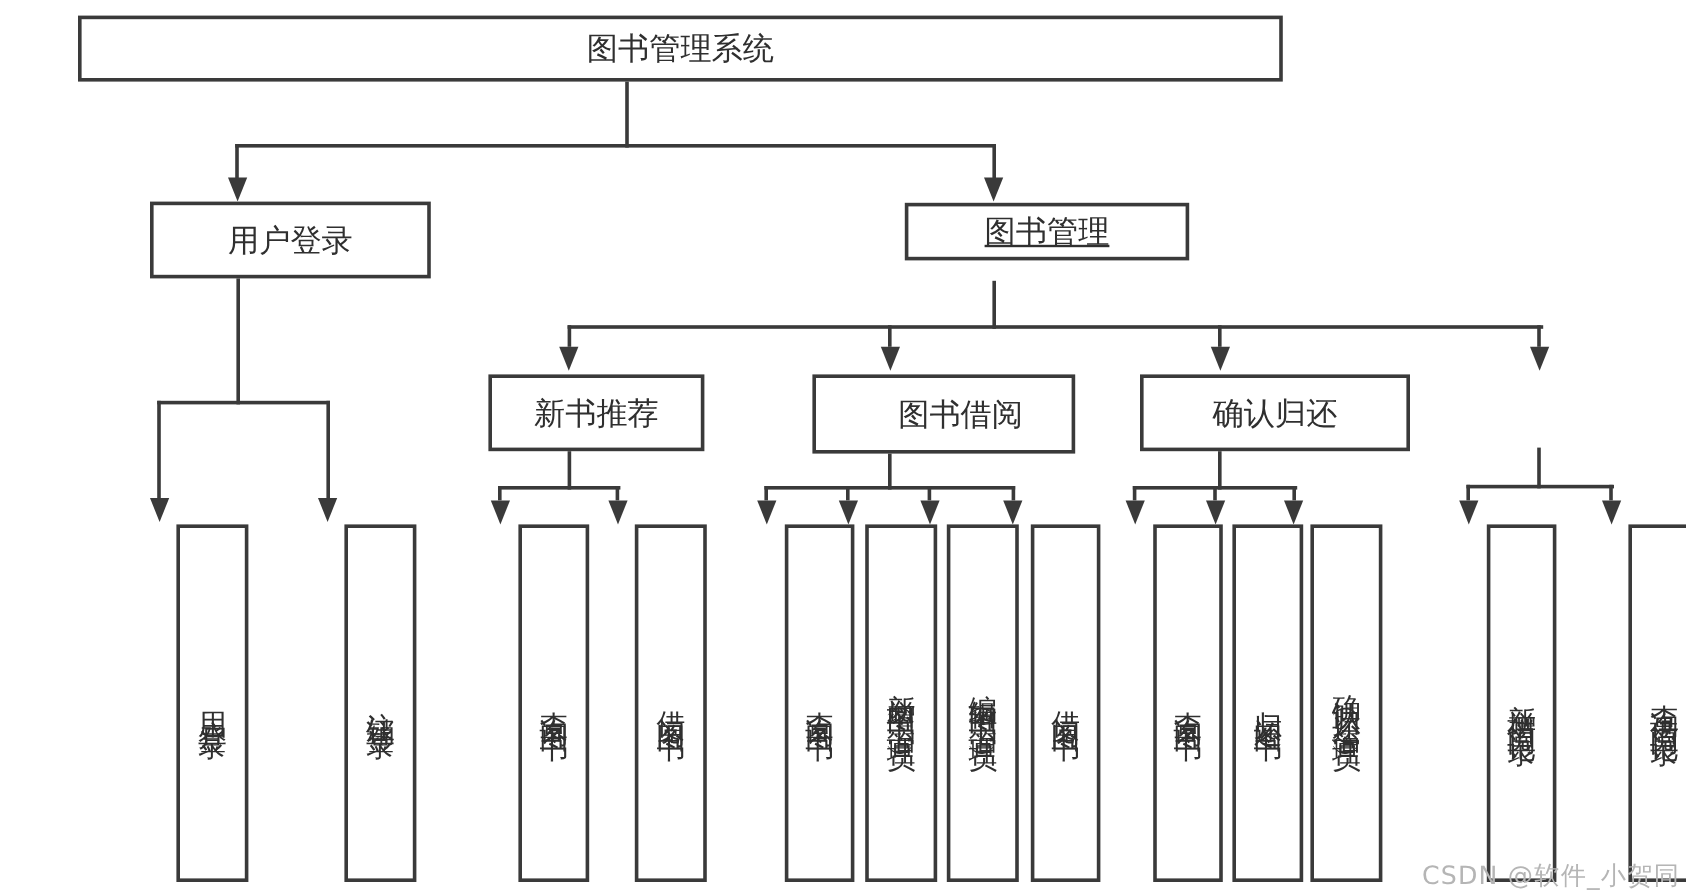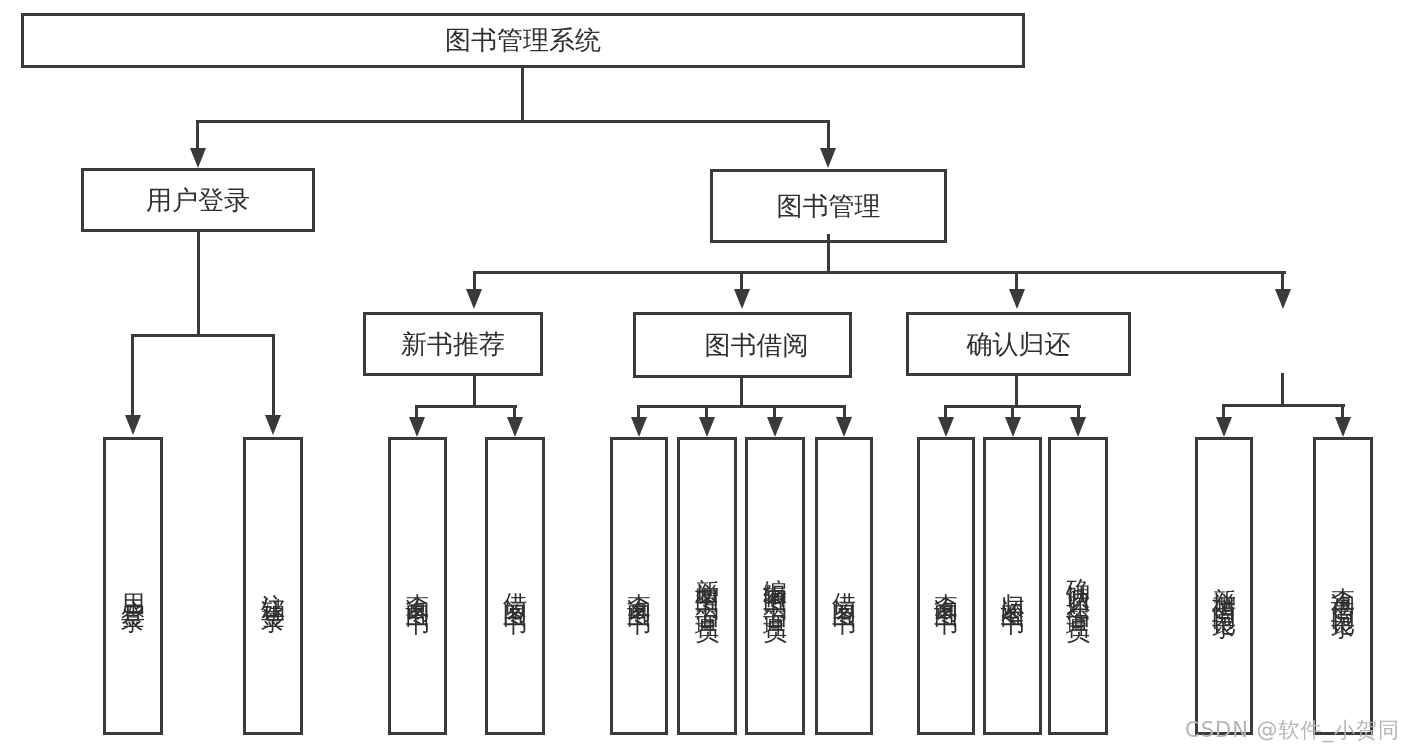--- a/index.html
+++ b/index.html
@@ -4,21 +4,21 @@
 <style>
   * { margin:0; padding:0; box-sizing:border-box; }
   html,body { background:#fff; }
   .canvas {
     position:relative; width:1405px; height:747px; background:var(--background,#fff);
     font-family:"DejaVu Sans", sans-serif; overflow:hidden;
   }
   .node {
     position:absolute; border:3px solid var(--line,#3a3a3a); background:#fff;
     display:flex; align-items:center; justify-content:center;
-    color:var(--text,#2f2f2f); font-size:26px; white-space:nowrap;
+    color:var(--text,#2f2f2f); font-size:26px; white-space:nowrap;margin-left:44px;
   }
   .vnode {
     writing-mode:vertical-rl; text-orientation:mixed;
     font-size:24px; letter-spacing:6px; white-space:normal;
     line-height:1;
   }
   .line { position:absolute; background:var(--line,#3a3a3a); }
   .arrow {
     position:absolute; width:0; height:0;
     border-left:8px solid transparent; border-right:8px solid transparent;
@@ -41,21 +41,21 @@
   <div class="line" style="left:521px; top:68px; width:3px; height:55px;"></div>
   <div class="line" style="left:196px; top:120px; width:634px; height:3px;"></div>
   <div class="line" style="left:196px; top:120px; width:3px; height:32px;"></div>
   <div class="arrow" style="left:190px; top:148px;"></div>
   <div class="line" style="left:827px; top:120px; width:3px; height:32px;"></div>
   <div class="arrow" style="left:820px; top:148px;"></div>
 
   <div class="node" style="left:81px; top:168px; width:234px; height:64px;">
     <span>用户登录</span>
   </div>
-  <div class="node" style="left:710px; top:169px; width:237px; height:74px;">
+  <div class="node" style="left:710px; top:169px; width:237px; height:48px;text-decoration:underline;">
     <span>图书管理</span>
   </div>
 
   <div class="line" style="left:197px; top:232px; width:3px; height:105px;"></div>
   <div class="line" style="left:131px; top:334px; width:144px; height:3px;"></div>
   <div class="line" style="left:131px; top:334px; width:3px; height:81px;"></div>
   <div class="arrow" style="left:125px; top:415px;"></div>
   <div class="line" style="left:272px; top:334px; width:3px; height:81px;"></div>
   <div class="arrow" style="left:265px; top:415px;"></div>
 

